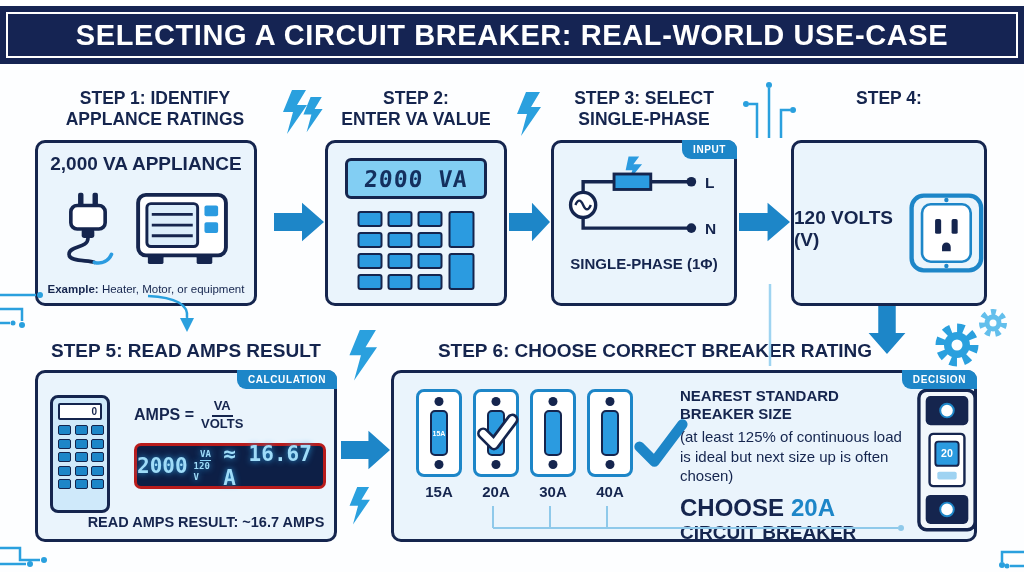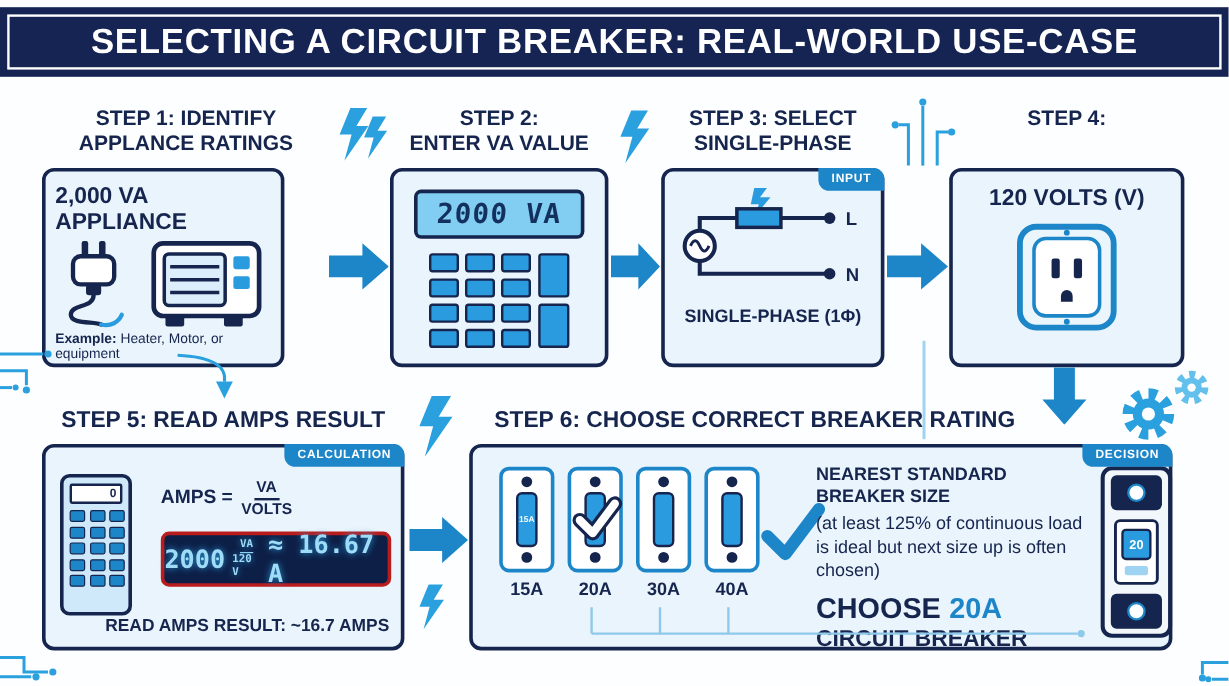--- a/index.html
+++ b/index.html
@@ -43,21 +43,21 @@
   .key { background: #2b9be0; border: 2px solid #15254e; border-radius: 3px; display: block; }
   .key.tall { width: 26px; height: 37px; }
 
   
   #box3 { display: flex; flex-direction: column; align-items: center; }
   .circuit { margin-top: 10px; }
   .circuit text { font-family: "Liberation Sans", sans-serif; font-size: 16px; font-weight: bold; fill: #15254e; }
   .box3-caption { font-size: 15px; font-weight: bold; color: #15254e; margin-top: 2px; }
 
   
-  #box4 { display: flex; flex-direction: column; align-items: center; padding-top: 12px; }
+  #box4 { display: flex; flex-direction: row; align-items: center; padding-top: 12px; }
   .box4-heading { font-size: 19px; font-weight: bold; color: #15254e; }
   .outlet { margin-top: 8px; }
 
   
   .calc5 { position: absolute; left: 12px; top: 22px; width: 60px; height: 118px; background: #cfe9fa;
     border: 3px solid #15254e; border-radius: 8px; padding: 5px; }
   .calc5-display { background: #fff; border: 2px solid #15254e; border-radius: 2px; height: 17px;
     font-size: 10px; font-weight: bold; color: #15254e; text-align: right; padding-right: 3px; line-height: 14px; }
   .calc5-keys { margin-top: 5px; display: grid; grid-template-columns: repeat(3, 13px); grid-auto-rows: 10px; gap: 3.5px; }
   .calc5-keys .key { border-width: 1.5px; border-radius: 2px; background: #1d86c8; }
@@ -118,21 +118,21 @@
     <span>ENTER VA VALUE</span>
   </div>
   <div class="step-title" style="left:551px;top:88px;width:186px">
     <span>STEP 3: SELECT</span>
     <span>SINGLE-PHASE</span>
   </div>
   <div class="step-title" style="left:791px;top:88px;width:196px">
     <span>STEP 4:</span>
   </div>
 
-  <div class="box" id="box1" style="left:35px;top:140px;width:202px;height:166px">
+  <div class="box" id="box1" style="left:35px;top:140px;width:222px;height:166px">
     <div class="box1-heading">2,000 VA APPLIANCE</div>
     <div class="box1-icons">
       <svg width="56" height="80" viewBox="0 0 62 84">
         <rect x="20" y="2" width="6" height="16" rx="2" fill="#15254e"></rect>
         <rect x="36" y="2" width="6" height="16" rx="2" fill="#15254e"></rect>
         <rect x="12" y="16" width="38" height="26" rx="7" fill="#ffffff" stroke="#15254e" stroke-width="4"></rect>
         <rect x="24" y="42" width="14" height="10" rx="3" fill="#15254e"></rect>
         <path d="M31 52 C31 64 10 60 10 70 C10 79 32 76 38 79" fill="none" stroke="#15254e" stroke-width="4" stroke-linecap="round"></path>
         <path d="M38 79 C47 81 54 77 57 70" fill="none" stroke="#2b9be0" stroke-width="4" stroke-linecap="round"></path>
       </svg>
@@ -212,21 +212,21 @@
   </div>
 
   <div class="arrow arrow-r" style="left:274px;top:198px;width:50px;height:48px"></div>
   <div class="arrow arrow-r" style="left:509px;top:198px;width:41px;height:48px"></div>
   <div class="arrow arrow-r" style="left:739px;top:198px;width:51px;height:48px"></div>
   <div class="arrow arrow-d" style="left:864px;top:306px;width:46px;height:48px"></div>
 
   <div class="step-title-wide" style="left:35px;top:340px;width:302px">
     <span>STEP 5: READ AMPS RESULT</span>
   </div>
-  <div class="step-title-wide" style="left:404px;top:340px;width:450px">
+  <div class="step-title-wide" style="left:430px;top:340px;width:450px">
     <span>STEP 6: CHOOSE CORRECT BREAKER RATING</span>
   </div>
 
   <div class="box" id="box5" style="left:35px;top:370px;width:302px;height:172px">
     <div class="badge">CALCULATION</div>
     <div class="calc5">
       <div class="calc5-display">
         <span>0</span>
       </div>
       <div class="calc5-keys">

